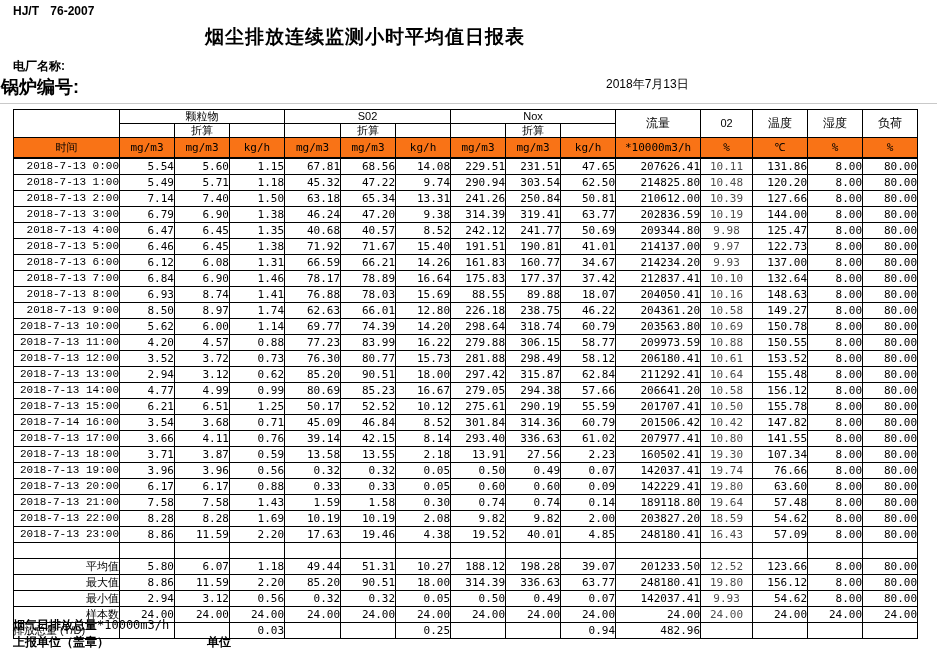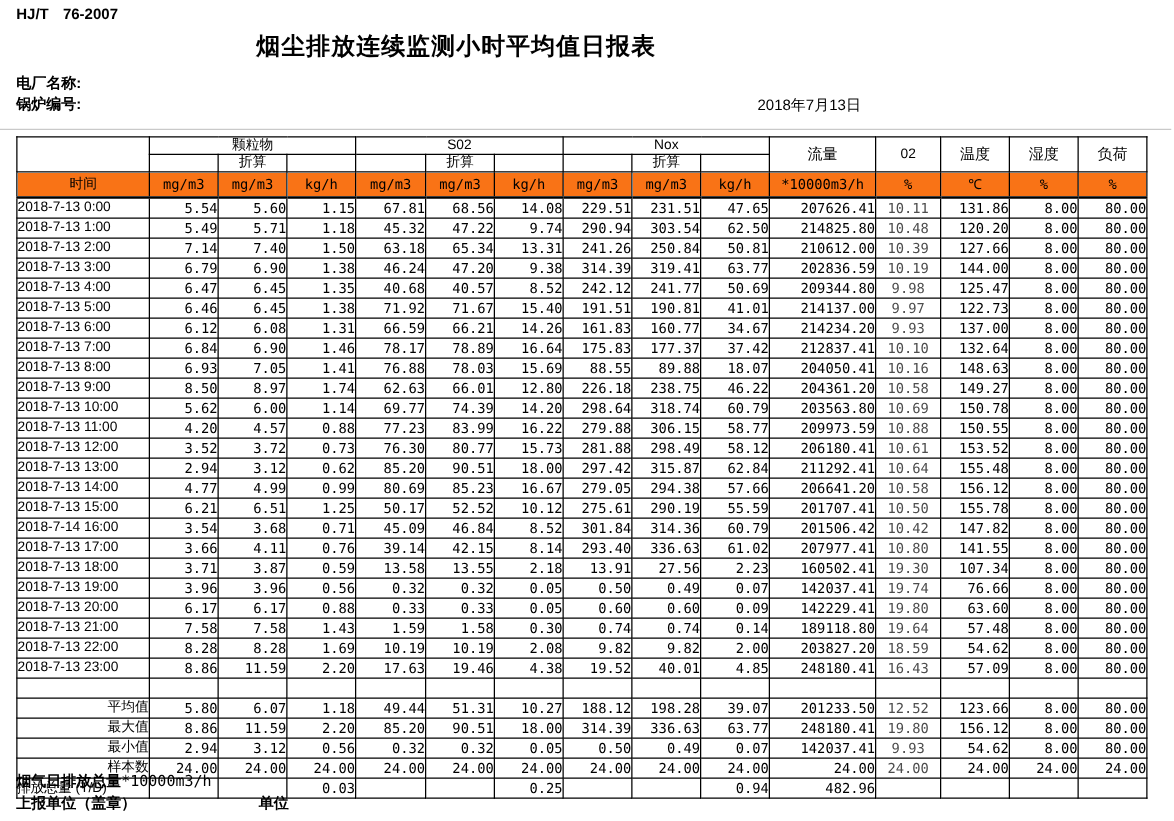--- a/index.html
+++ b/index.html
@@ -2,42 +2,42 @@
 <html><head>
 <meta charset="utf-8">
 <style>
   html,body{margin:0;padding:0;background:#fff;}
   #page{position:relative;width:937px;height:657px;background:#ffffff;overflow:hidden;
         font-family:"Liberation Sans","DejaVu Sans",sans-serif;color:#000;}
   .abs{position:absolute;}
   #standard{left:13px;top:4px;font-size:12px;font-weight:bold;word-spacing:8px;}
   #title{left:205px;top:24px;font-size:19px;font-weight:bold;letter-spacing:1px;}
   #plant{left:13px;top:58px;font-size:12px;font-weight:bold;}
-  #boiler{left:13px;top:75px;font-size:12px;font-weight:bold;}
+  #boiler{left:1px;top:75px;font-size:18px;font-weight:bold;}
   #rdate{left:573px;top:76px;font-size:12px;margin-left:33px;}
   #sep{left:0;top:103px;width:939px;height:1px;background:#c9c9c9;}
   #ftotal{left:13px;top:617px;font-size:12px;}
   #ftotal .cjk{font-weight:bold;}
   #funit1{left:13px;top:634px;font-size:12px;font-weight:bold;}
   #funit2{left:207px;top:634px;font-size:12px;font-weight:bold;}
 
   table#rpt{position:absolute;left:13px;top:109px;width:904px;border-collapse:collapse;
             table-layout:fixed;font-size:11px;}
   #rpt td,#rpt th{border:1px solid #000;padding:0;margin:0;overflow:hidden;
                   white-space:nowrap;font-weight:normal;line-height:13px;vertical-align:middle;}
   #rpt{border:1px solid #000;}
   #rpt thead tr.h1 th,#rpt thead tr.h1 td{height:13px;text-align:center;}
   #rpt thead tr.h2 td{height:13px;text-align:center;}
   #rpt thead tr.h3 th{height:19px;background:#f97316;text-align:center;border-bottom:2px solid #000;}
   #rpt thead th.big{font-size:12px;}
   #rpt tbody td{height:15px;}
   td.num{text-align:right;padding-right:13px;font-family:"DejaVu Sans Mono","Liberation Mono",monospace;}
   td.c10{padding-right:5px;}
   td.c11{text-align:center;padding-right:0;color:#4d4d4d;}
-  td.time{text-align:left;padding-right:3px;font-family:Liberation Sans, sans-serif;}
+  td.time{text-align:right;padding-right:3px;font-family:Liberation Mono, monospace;}
   tr.blank-row td{height:13px;}
   td.sum-label{text-align:right;padding-right:2px;}
   td.total-label{text-align:left;overflow:visible;text-indent:-12px;}
   .mono{font-family:"DejaVu Sans Mono","Liberation Mono",monospace;}
 </style>
 </head>
 <body>
 
 <div id="page">
 
@@ -240,21 +240,21 @@
           <td class="num c9">37.42</td>
           <td class="num c10">212837.41</td>
           <td class="num c11">10.10</td>
           <td class="num c12">132.64</td>
           <td class="num c13">8.00</td>
           <td class="num c14">80.00</td>
         </tr>
         <tr class="data-row">
           <td class="time">2018-7-13 8:00</td>
           <td class="num c1">6.93</td>
-          <td class="num c2">7.05</td>
+          <td class="num c2">8.74</td>
           <td class="num c3">1.41</td>
           <td class="num c4">76.88</td>
           <td class="num c5">78.03</td>
           <td class="num c6">15.69</td>
           <td class="num c7">88.55</td>
           <td class="num c8">89.88</td>
           <td class="num c9">18.07</td>
           <td class="num c10">204050.41</td>
           <td class="num c11">10.16</td>
           <td class="num c12">148.63</td>

